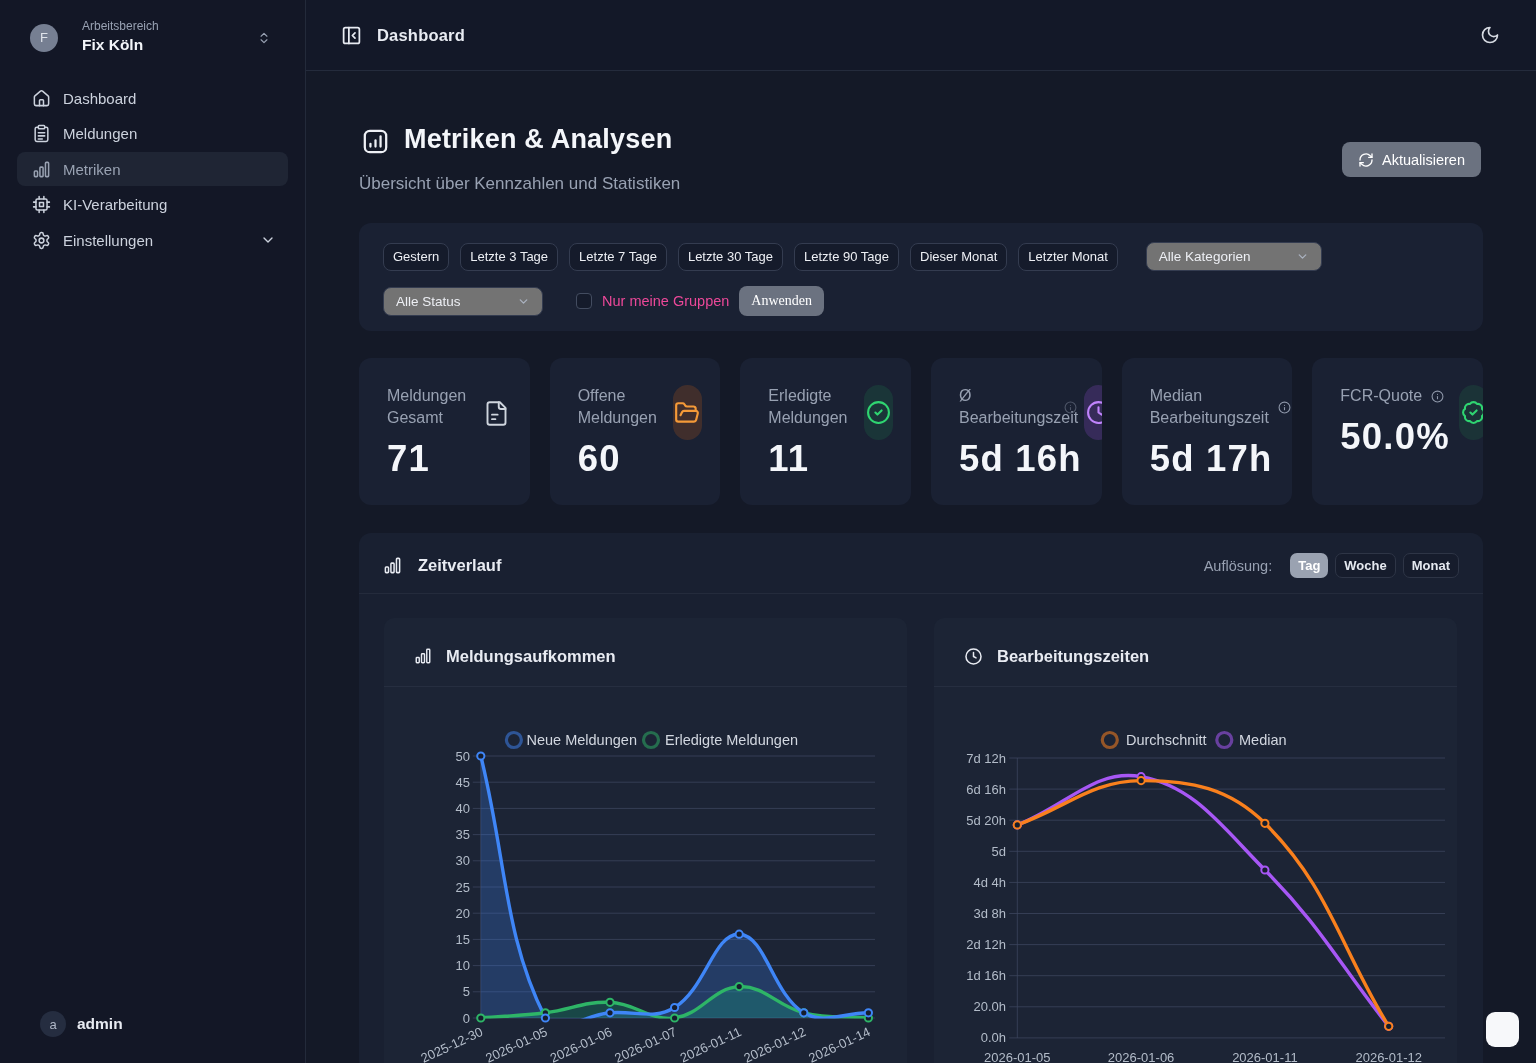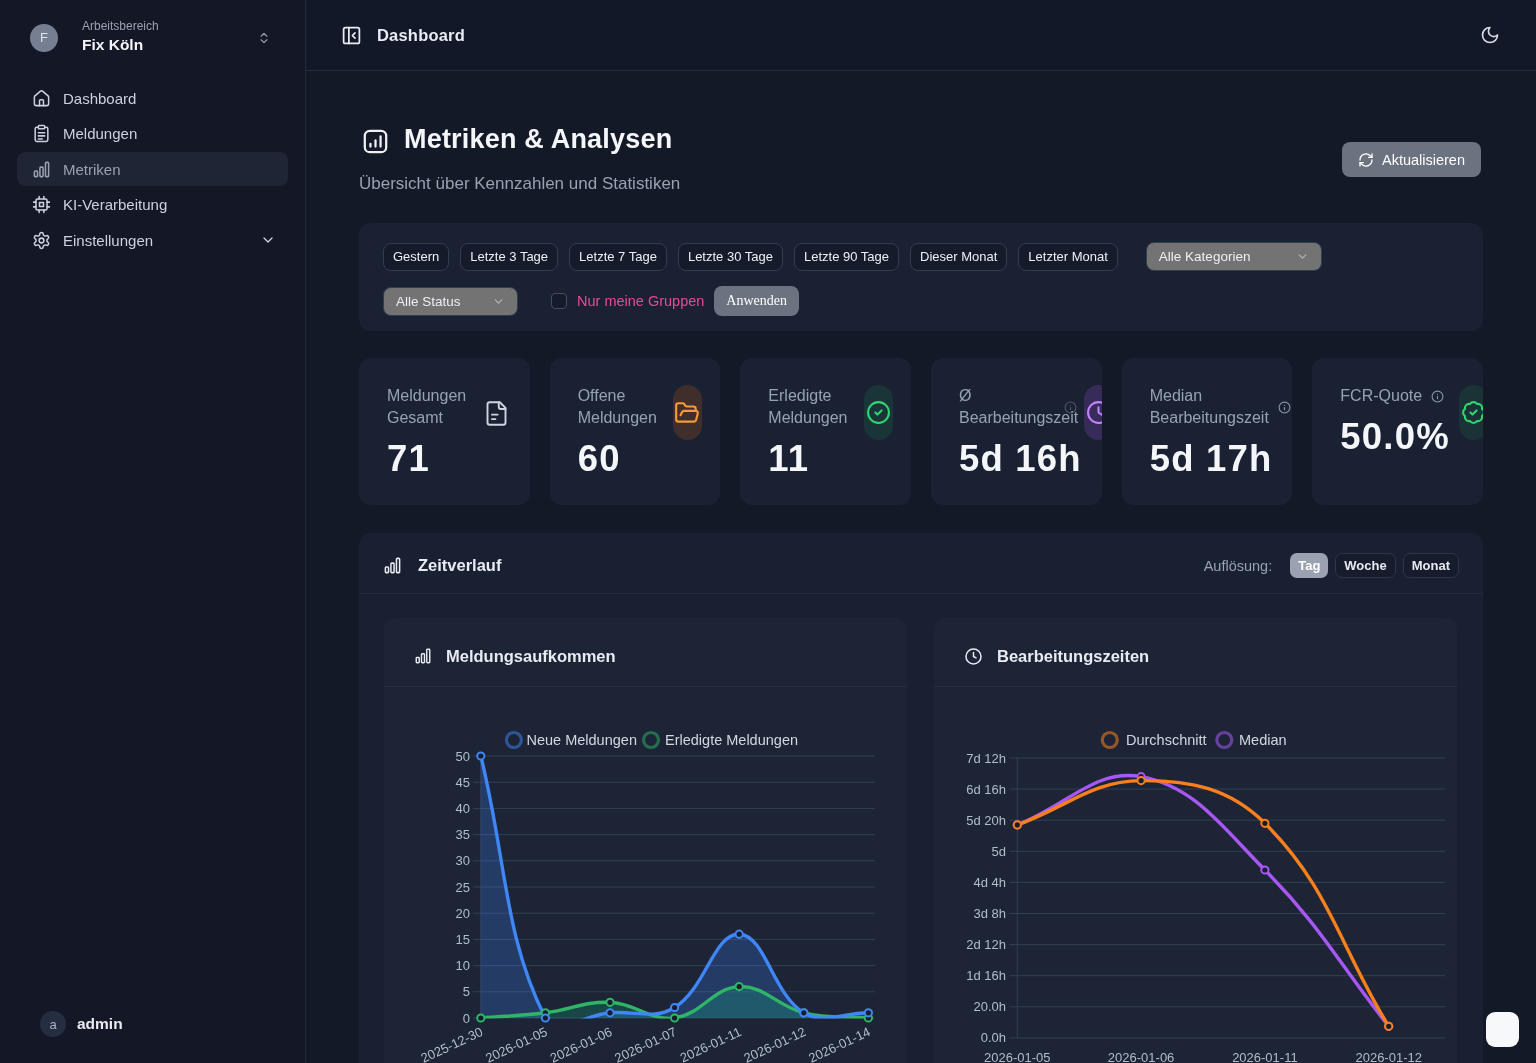--- a/index.html
+++ b/index.html
@@ -157,21 +157,21 @@
         <span class="chip">Letzte 7 Tage</span>
         <span class="chip">Letzte 30 Tage</span>
         <span class="chip">Letzte 90 Tage</span>
         <span class="chip">Dieser Monat</span>
         <span class="chip">Letzter Monat</span>
       <span class="sel" style="margin-left:17px;width:176px">Alle Kategorien<svg width="13" height="13" style="margin-left:28px" viewBox="0 0 24 24" fill="none" stroke="#aab2c0" stroke-width="2.4" stroke-linecap="round" stroke-linejoin="round">
             <path d="m6 9 6 6 6-6"></path>
           </svg></span>
     </div>
     <div class="frow2">
-      <span class="sel" style="width:135px">Alle Status<svg width="13" height="13" style="margin-left:28px" viewBox="0 0 24 24" fill="none" stroke="#aab2c0" stroke-width="2.4" stroke-linecap="round" stroke-linejoin="round">
+      <span class="sel" style="width:160px">Alle Status<svg width="13" height="13" style="margin-left:28px" viewBox="0 0 24 24" fill="none" stroke="#aab2c0" stroke-width="2.4" stroke-linecap="round" stroke-linejoin="round">
             <path d="m6 9 6 6 6-6"></path>
           </svg></span>
       <span class="cbx"></span>
         <span class="cbl">Nur meine Gruppen</span>
       <button class="apply">Anwenden</button>
     </div>
   </div>
   <div class="cards">
     <div class="card">
         <div class="crow">

